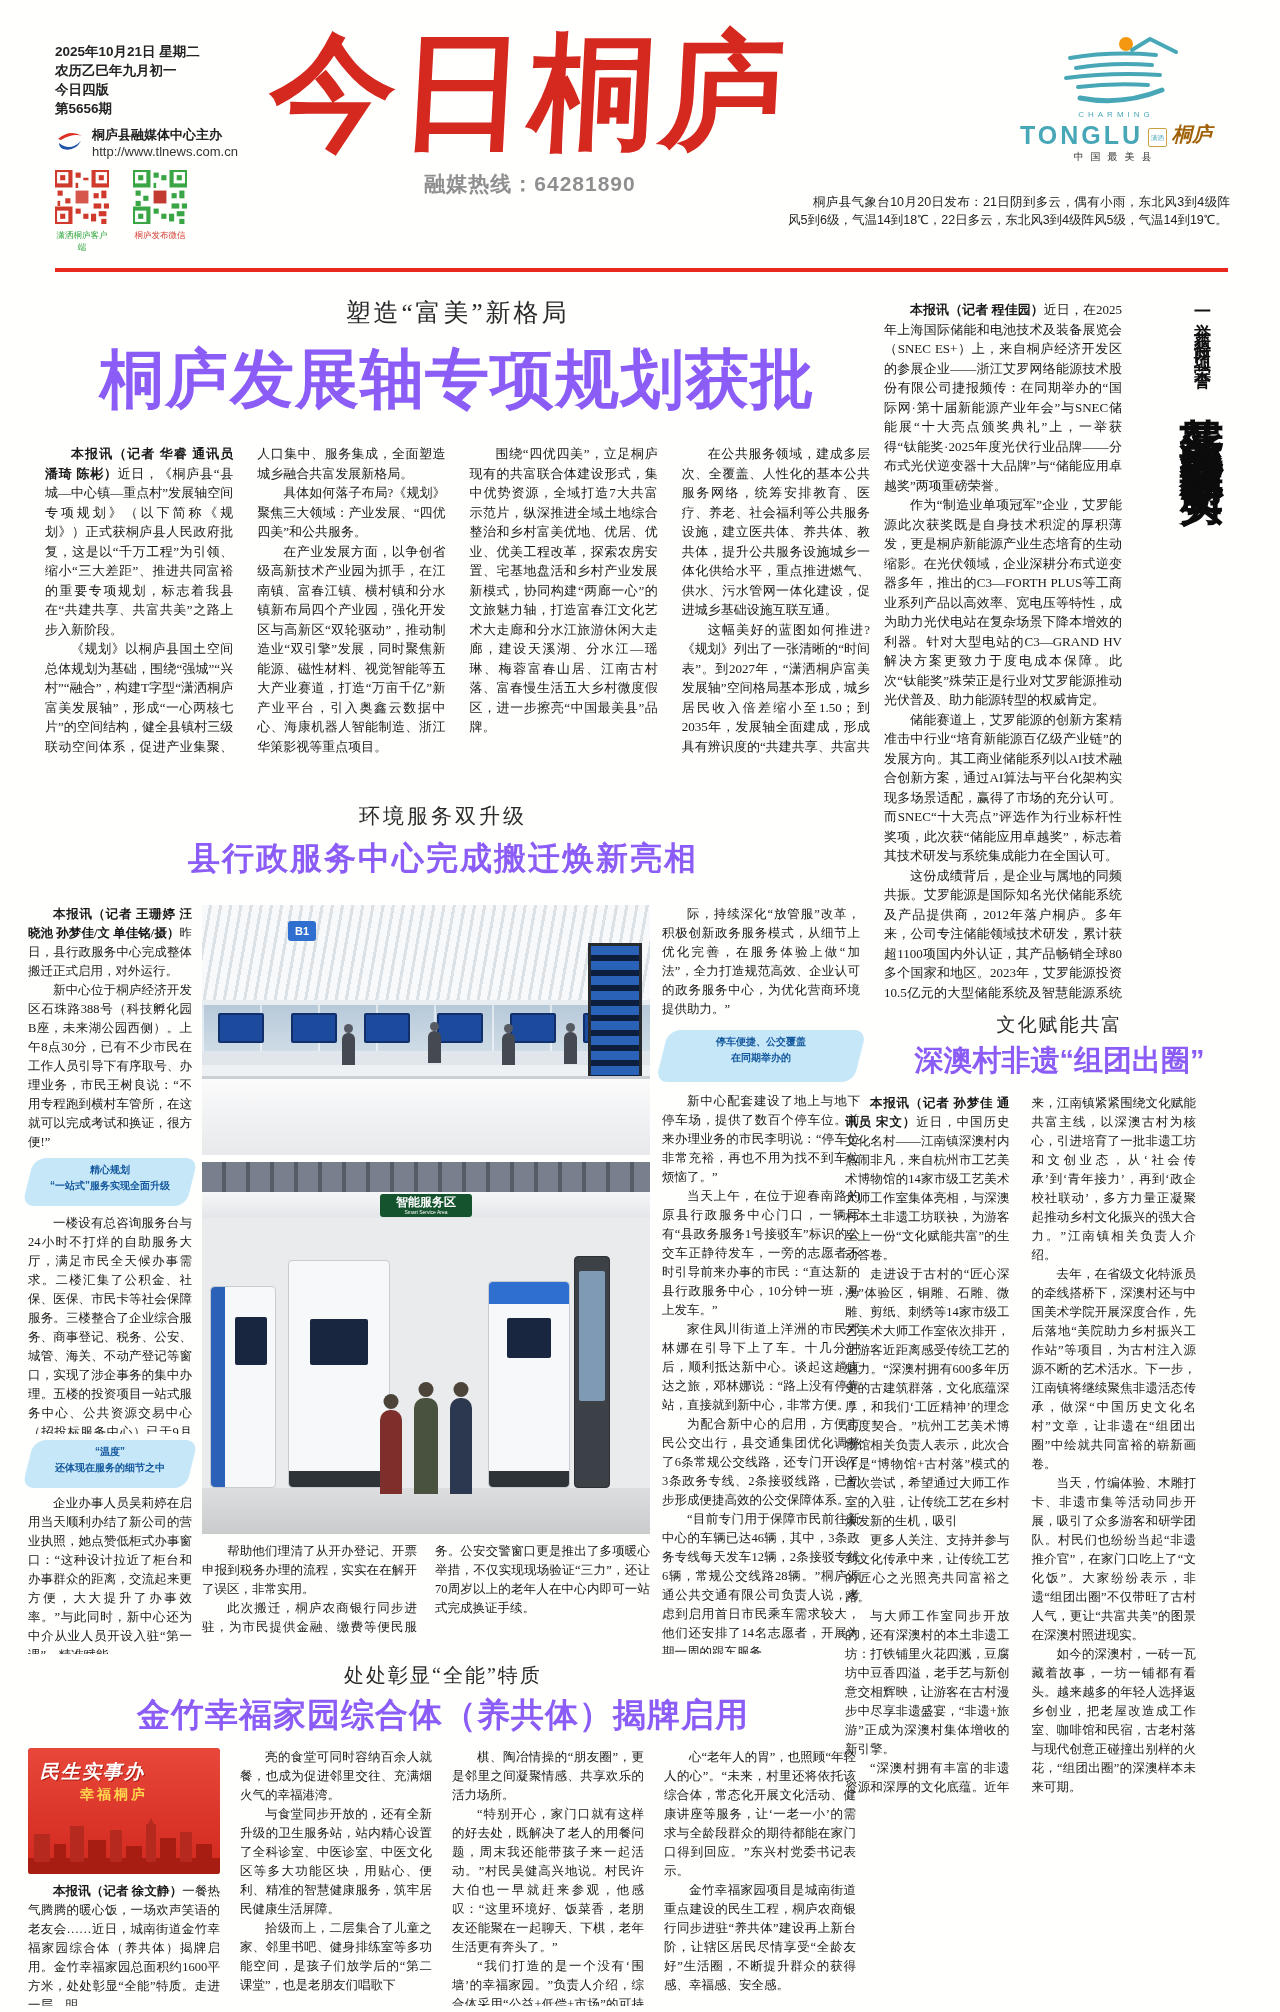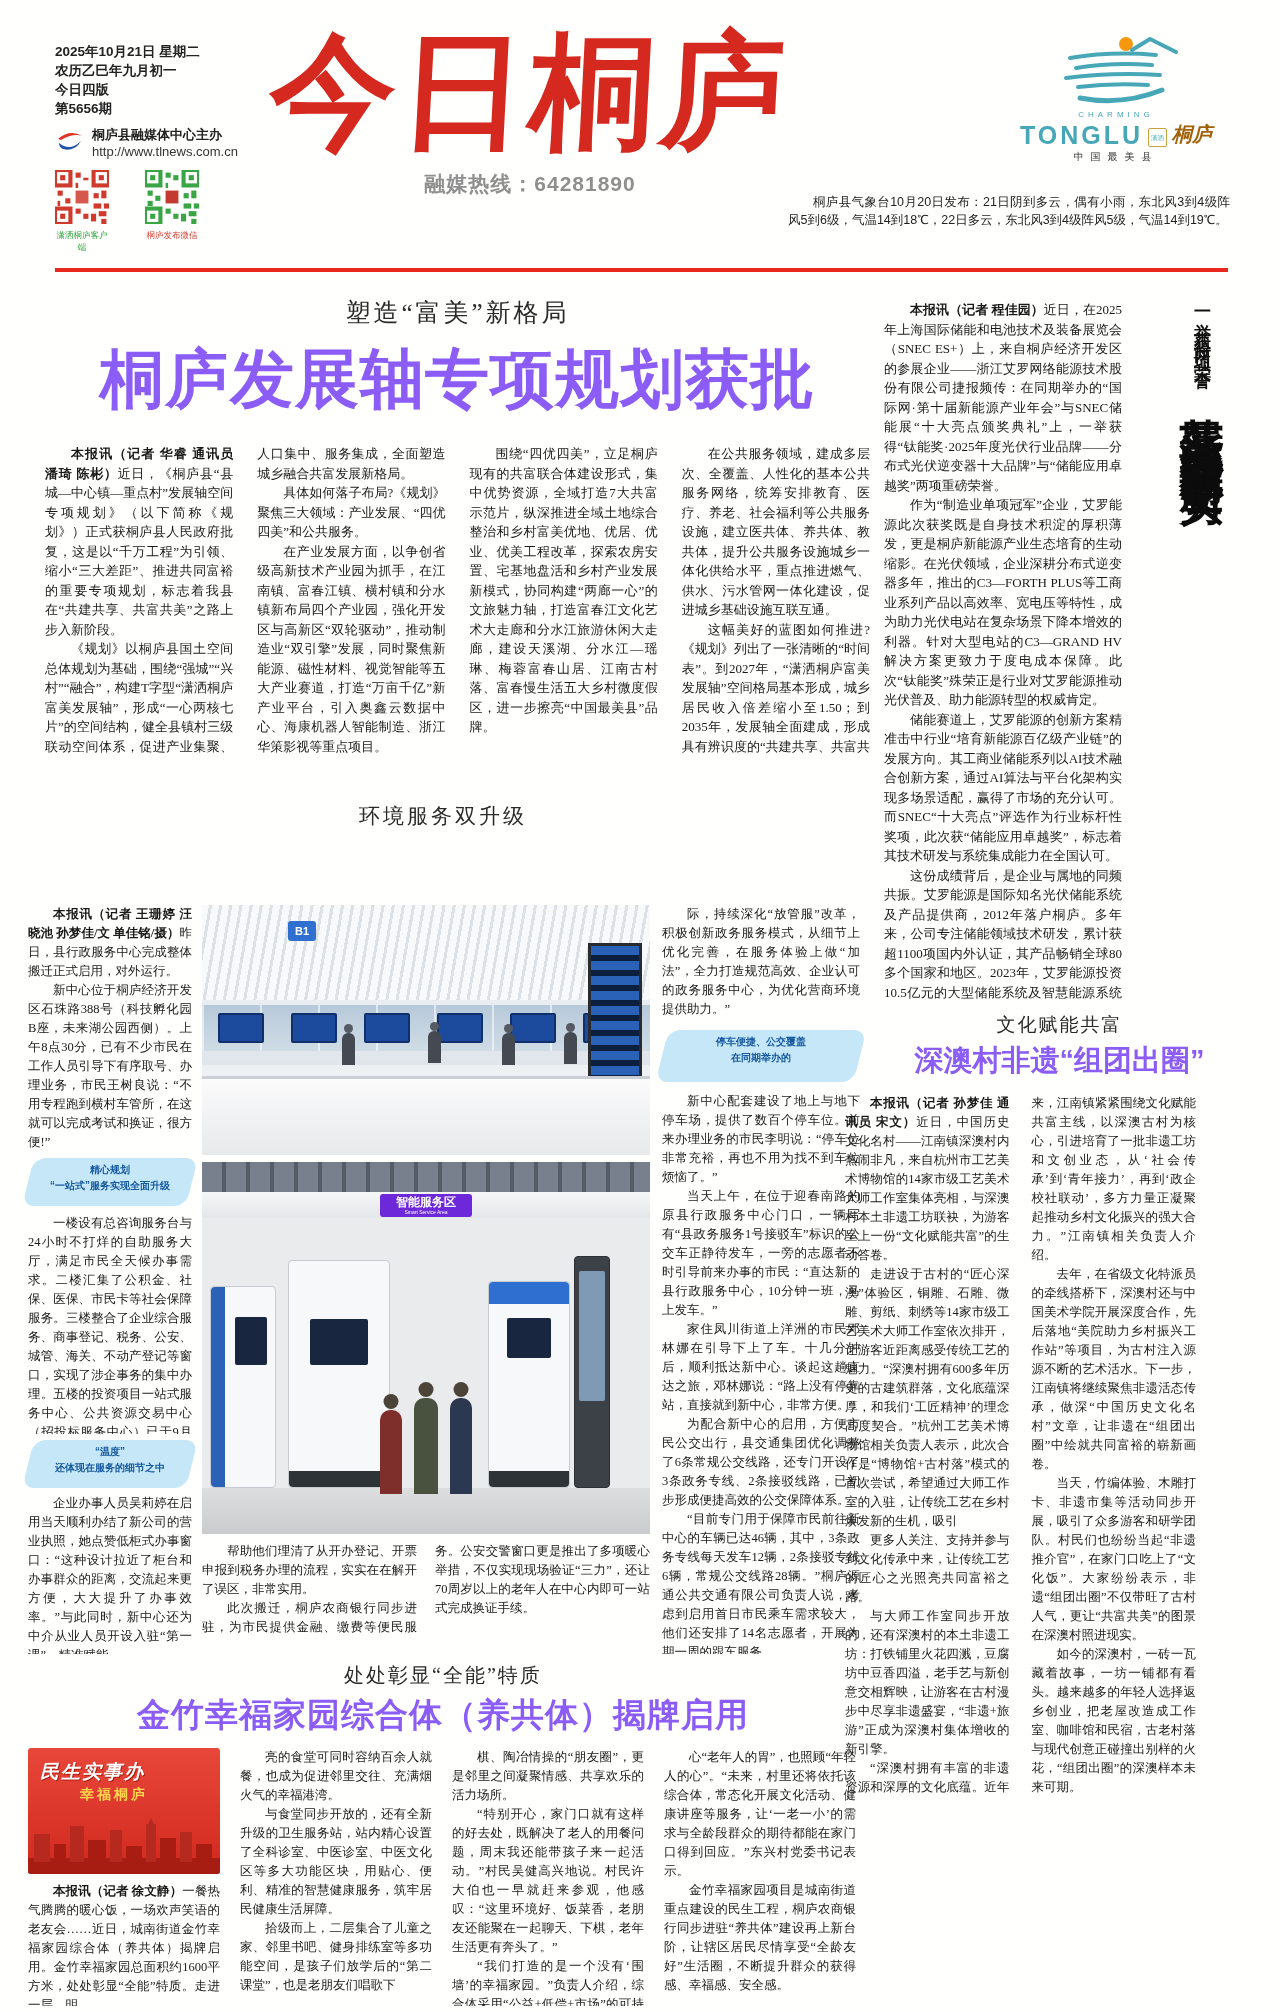--- a/index.html
+++ b/index.html
@@ -5,21 +5,21 @@
   html,body{margin:0;padding:0;background:#eee;}
   .page{position:relative;width:1280px;height:2012px;background:#fffffe;margin:0 auto;overflow:hidden;
         font-family:"Liberation Serif","DejaVu Serif",serif;color:#191919;}
   .abs{position:absolute;}
   
   .dateblock{left:55px;top:42px;font-family:"Liberation Sans","DejaVu Sans",sans-serif;
              font-size:13.5px;line-height:19px;font-weight:600;color:#222;}
   .orgrow{left:55px;top:126px;display:flex;align-items:center;gap:7px;}
   .orgtxt{font-family:"Liberation Sans",sans-serif;font-size:13px;line-height:17px;color:#222;font-weight:600;}
   .orgtxt .url{font-weight:400;color:#333;}
-  .qrrow{left:55px;top:170px;display:flex;gap:36px;}
+  .qrrow{left:55px;top:170px;display:flex;gap:24px;}
   .qrbox{width:54px;text-align:center;}
   .qrlabel{font-family:"Liberation Sans",sans-serif;font-size:8.5px;margin-top:2px;letter-spacing:0;}
   .qrlabel.green{color:#2fa43c;} .qrlabel.red{color:#d4372c;}
   .masthead{left:250px;top:24px;width:560px;height:142px;text-align:center;
             font-size:126px;line-height:138px;font-weight:700;color:#d5281e;
             letter-spacing:4px;transform:skewX(-3deg);}
   .hotline{left:305px;top:170px;width:450px;text-align:center;
            font-family:"Liberation Sans",sans-serif;font-size:21px;font-weight:700;
            color:#8f8f8f;letter-spacing:1px;}
   .brand{left:1000px;top:34px;width:232px;text-align:center;}
@@ -83,21 +83,21 @@
   .p1-counter{left:0;bottom:0;width:100%;height:76px;background:linear-gradient(#fbfbfc,#e7e9ea);border-top:3px solid #c9cfd4;}
   .p1-sign{top:16px;left:86px;width:28px;height:20px;background:#2f6fd0;color:#fff;border-radius:3px;
            font:bold 11px/20px "Liberation Sans",sans-serif;text-align:center;}
   .p1-queue{right:8px;top:38px;width:48px;height:172px;border:3px solid #272b30;background:
             repeating-linear-gradient(#2a62b8 0 9px,#0c1f3e 9px 15px);}
   .fig{position:absolute;width:13px;height:32px;border-radius:6px 6px 0 0;background:#454a52;}
   .fig::before{content:"";position:absolute;top:-9px;left:2px;width:9px;height:9px;border-radius:50%;background:#565b63;}
   .photo2{left:202px;top:1162px;width:448px;height:372px;background:#e9ebed;overflow:hidden;}
   .p2-slats{left:0;top:0;width:100%;height:30px;background:repeating-linear-gradient(90deg,#77808c 0 20px,#545c66 20px 24px);}
   .p2-band{left:0;top:30px;width:100%;height:26px;background:linear-gradient(#f6f7f8,#e3e6e9);}
-  .p2-sign{top:32px;left:50%;transform:translateX(-50%);background:#6d28d9;border-radius:3px;color:#fff;
+  .p2-sign{top:32px;left:50%;transform:translateX(-50%);background:#14532d;border-radius:3px;color:#fff;
            padding:2px 16px;text-align:center;font-family:"Liberation Sans",sans-serif;}
   .p2-sign .cn{font-size:12px;font-weight:700;line-height:13px;}
   .p2-sign .en{font-size:5px;line-height:6px;}
   .p2-floor{left:0;bottom:0;width:100%;height:46px;background:linear-gradient(#dcdee0,#c9cbcd);}
   .mach{position:absolute;bottom:46px;background:#f7f8f9;border:1px solid #c6ccd1;border-radius:4px;}
   .m-strip{position:absolute;left:0;top:0;width:14px;height:100%;background:#2b62b8;border-radius:4px 0 0 4px;}
   .m-scr{position:absolute;background:#18263f;border-radius:2px;}
   .m-top{position:absolute;left:0;top:0;width:100%;height:22px;background:#2f6fd0;border-radius:4px 4px 0 0;}
   .m-base{position:absolute;left:0;bottom:0;width:100%;height:16px;background:#2e3338;border-radius:0 0 4px 4px;}
   .fig2{position:absolute;border-radius:10px 10px 0 0;}
@@ -257,20 +257,21 @@
   <p>走进设于古村的“匠心深澳”体验区，铜雕、石雕、微雕、剪纸、刺绣等14家市级工艺美术大师工作室依次排开，让游客近距离感受传统工艺的魅力。“深澳村拥有600多年历史的古建筑群落，文化底蕴深厚，和我们‘工匠精神’的理念高度契合。”杭州工艺美术博物馆相关负责人表示，此次合作是“博物馆+古村落”模式的首次尝试，希望通过大师工作室的入驻，让传统工艺在乡村焕发新的生机，吸引</p>
       <p>更多人关注、支持并参与到文化传承中来，让传统工艺的匠心之光照亮共同富裕之路。</p>
       <p>与大师工作室同步开放的，还有深澳村的本土非遗工坊：打铁铺里火花四溅，豆腐坊中豆香四溢，老手艺与新创意交相辉映，让游客在古村漫步中尽享非遗盛宴，“非遗+旅游”正成为深澳村集体增收的新引擎。</p>
       <p>“深澳村拥有丰富的非遗资源和深厚的文化底蕴。近年来，江南镇紧紧围绕文化赋能共富主线，以深澳古村为核心，引进培育了一批非遗工坊和文创业态，从‘社会传承’到‘青年接力’，再到‘政企校社联动’，多方力量正凝聚起推动乡村文化振兴的强大合力。”江南镇相关负责人介绍。</p>
       <p>去年，在省级文化特派员的牵线搭桥下，深澳村还与中国美术学院开展深度合作，先后落地“美院助力乡村振兴工作站”等项目，为古村注入源源不断的艺术活水。下一步，江南镇将继续聚焦非遗活态传承，做深“中国历史文化名村”文章，让非遗在“组团出圈”中绘就共同富裕的崭新画卷。</p>
       <p>当天，竹编体验、木雕打卡、非遗市集等活动同步开展，吸引了众多游客和研学团队。村民们也纷纷当起“非遗推介官”，在家门口吃上了“文化饭”。大家纷纷表示，非遗“组团出圈”不仅带旺了古村人气，更让“共富共美”的图景在深澳村照进现实。</p>
       <p>如今的深澳村，一砖一瓦藏着故事，一坊一铺都有看头。越来越多的年轻人选择返乡创业，把老屋改造成工作室、咖啡馆和民宿，古老村落与现代创意正碰撞出别样的火花，“组团出圈”的深澳样本未来可期。</p>
     </div>
 
   <div class="abs kicker c-kicker">环境服务双升级</div>
+  <div class="abs headline c-headline">县行政服务中心完成搬迁焕新亮相</div>
 
   <div class="abs body small c-l1">
     <p class="lead"><b>本报讯（记者 王珊婷 汪晓池 孙梦佳/文 单佳铭/摄）</b><span>昨日，县行政服务中心完成整体搬迁正式启用，对外运行。</span></p>
   <p>新中心位于桐庐经济开发区石珠路388号（科技孵化园B座，未来湖公园西侧）。上午8点30分，已有不少市民在工作人员引导下有序取号、办理业务，市民王树良说：“不用专程跑到横村车管所，在这就可以完成考试和换证，很方便!”</p>
     </div>
   <div class="callout co1">
     <div class="bgskew"></div>
     <div class="txt">
       <div>精心规划</div>
       <div>“一站式”服务实现全面升级</div>

